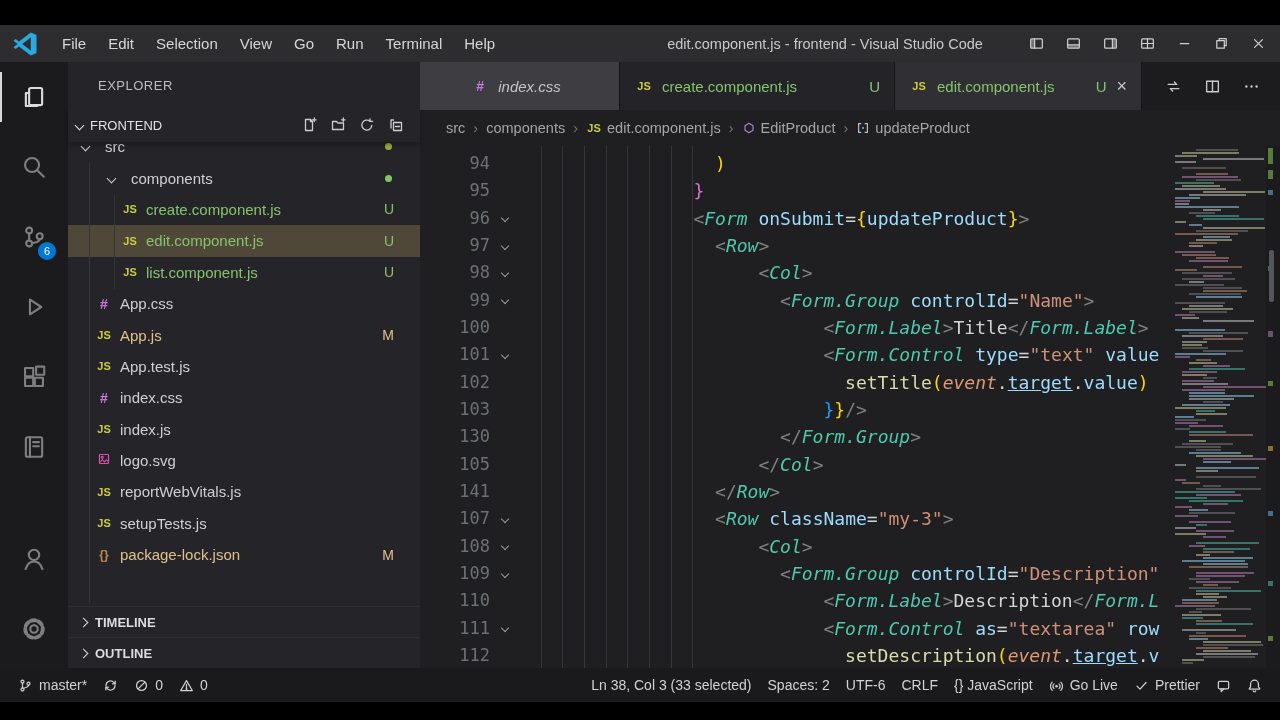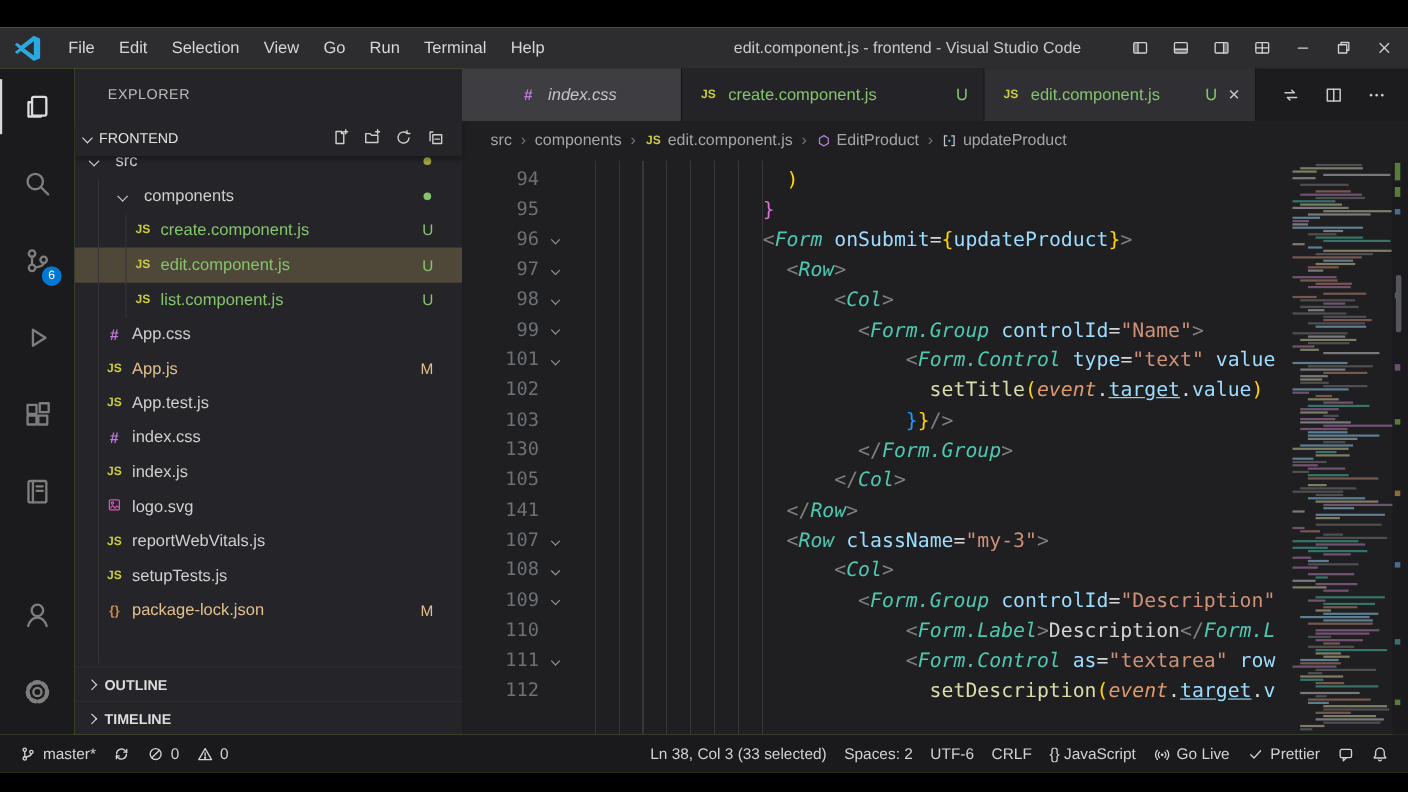--- a/index.html
+++ b/index.html
@@ -1,19 +1,19 @@
 <!DOCTYPE html>
 <html><head>
 <meta charset="utf-8">
 <style>
   * { box-sizing: border-box; margin: 0; padding: 0; }
   html,body { width:1280px; height:720px; background:#000; overflow:hidden;
     font-family:"Liberation Sans", sans-serif; color:#ccc; }
   .window { position:absolute; top:25px; left:0; width:1280px; height:677px;
-    background:#bef264; display:flex; flex-direction:column; }
+    background:#404040; display:flex; flex-direction:column; }
 
   
   .titlebar { height:37px; background:#2d2d30; display:flex; align-items:center; flex:none; position:relative; }
   .logo { width:24px; height:24px; margin:0 14px 0 13px; display:flex; }
   .menu-item { padding:0 11px; font-size:15px; color:#d6d6d6; cursor:default; }
   .menus { display:flex; align-items:center; }
   .title-text { position:absolute; left:620px; width:410px; text-align:center; font-size:14.5px;
     color:#c9c9c9; white-space:nowrap; }
   .tb-controls { margin-left:auto; display:flex; align-items:center; gap:22px; padding-right:14px; color:#cfcfcf; }
   .tb-controls .icon svg { width:15px; height:15px; }
@@ -376,25 +376,25 @@
             <span class="fi fi-json">{}</span>
             <span class="label c-modified">package-lock.json</span>
             <span class="rbadge c-modified">M</span>
           </div>
           <div class="tguide" style="left: 21px; top: 21px; height: 440px;"></div>
           <div class="tguide" style="left: 46px; top: 53px; height: 94px;"></div>
         </div>
       <div class="panels">
           <div class="panel-row">
             <span class="chev r"></span>
-            <span>OUTLINE</span>
+            <span>TIMELINE</span>
           </div>
           <div class="panel-row">
             <span class="chev r"></span>
-            <span>TIMELINE</span>
+            <span>OUTLINE</span>
           </div>
         </div>
     </div>
 
     <div class="editor">
       <div class="tabs">
           <div class="tab preview" style="width: 200px; background: rgb(61, 61, 66); justify-content: center;">
             <span class="fi fi-css">#</span>
             <span class="label ">index.css</span>
           </div>
@@ -499,20 +499,25 @@
                 <span class="chev"></span>
               </span>
               <span class="ct"><span class="tk-pl">                      </span><span class="tk-punct">&lt;</span><span class="tk-tag">Col</span><span class="tk-punct">&gt;</span></span>
             </div>
             <div class="cl">
               <span class="ln">99</span>
               <span class="fold">
                 <span class="chev"></span>
               </span>
               <span class="ct"><span class="tk-pl">                        </span><span class="tk-punct">&lt;</span><span class="tk-tag">Form.Group</span><span class="tk-pl"> </span><span class="tk-attr">controlId</span><span class="tk-op">=</span><span class="tk-str">"Name"</span><span class="tk-punct">&gt;</span></span>
+            </div>
+            <div class="cl">
+              <span class="ln">100</span>
+              <span class="fold"></span>
+              <span class="ct"><span class="tk-pl">                            </span><span class="tk-punct">&lt;</span><span class="tk-tag">Form.Label</span><span class="tk-punct">&gt;</span><span class="tk-pl">Title</span><span class="tk-punct">&lt;/</span><span class="tk-tag">Form.Label</span><span class="tk-punct">&gt;</span></span>
             </div>
             <div class="cl">
               <span class="ln">101</span>
               <span class="fold">
                 <span class="chev"></span>
               </span>
               <span class="ct"><span class="tk-pl">                            </span><span class="tk-punct">&lt;</span><span class="tk-tag">Form.Control</span><span class="tk-pl"> </span><span class="tk-attr">type</span><span class="tk-op">=</span><span class="tk-str">"text"</span><span class="tk-pl"> </span><span class="tk-attr">value</span></span>
             </div>
             <div class="cl">
               <span class="ln">102</span>

